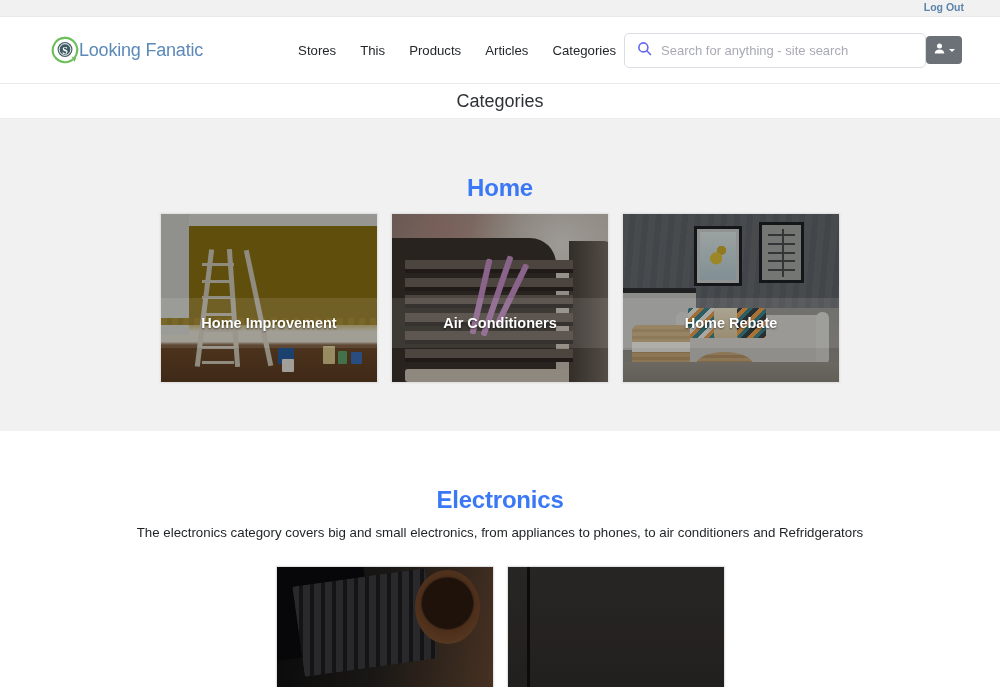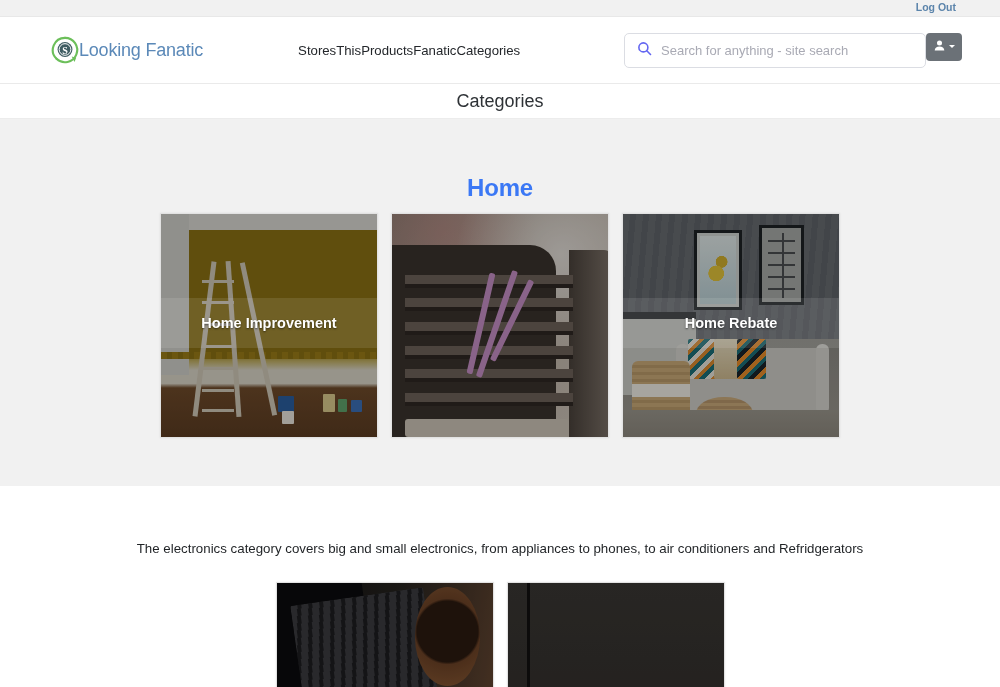--- a/index.html
+++ b/index.html
@@ -26,21 +26,21 @@
   .announce-text {
     font-size: 11.5px;
     color: #31363b;
     letter-spacing: 0.1px;
     white-space: nowrap;
   }
   .announce-text .b { font-weight: 700; }
   .announce-text .n { font-weight: 400; }
   .logout-link {
     position: absolute;
-    right: 44px;
+    right: 36px;
     top: 1px;
     font-size: 10.5px;
     font-weight: 700;
     color: #5b84ab;
     text-decoration: none;
     cursor: pointer;
   }
 
   
   .site-header {
@@ -66,35 +66,36 @@
     color: #5b89b8;
     letter-spacing: -0.2px;
     font-weight: 400;
     position: relative;
     left: -3px;
   }
 
   .main-nav {
     display: flex;
     align-items: center;
+    gap: 24px;
     margin-left: 92px;
   }
   .nav-link {
     font-size: 13.2px;
     color: #24272b;
     text-decoration: none;
     font-weight: 400;
     white-space: nowrap;
     cursor: pointer;
   }
 
   .header-right {
     margin-left: auto;
     display: flex;
-    align-items: flex-start;
+    align-items: center;
   }
 
   .search-box {
     width: 302px;
     height: 35px;
     border: 1px solid #dbdde3;
     border-radius: 5px;
     background: #fff;
     display: flex;
     align-items: center;
@@ -171,21 +172,21 @@
   .card-row {
     display: flex;
     justify-content: center;
     gap: 13px;
     padding-bottom: 48px;
   }
 
   .cat-card {
     position: relative;
     width: 218px;
-    height: 225px;
+    height: 170px;
     overflow: hidden;
     border: 1px solid #e2e2e2;
     background: #333;
     cursor: pointer;
     flex: 0 0 auto;
     box-shadow: 0 0 2px rgba(0,0,0,0.08);
   }
   .cat-card .art { position: absolute; inset: 0; }
   .cat-card .shade {
     position: absolute; inset: 0;
@@ -315,21 +316,21 @@
         <text x="17" y="21.2" font-size="11.5" font-family="Liberation Serif, serif" font-weight="bold" fill="#ffffff" text-anchor="middle">S</text>
       </svg>
     </span>
     <span class="logo-text">Looking Fanatic</span>
   </div>
 
   <nav class="main-nav">
     <a class="nav-link" href="#">Stores</a>
     <a class="nav-link" href="#">This</a>
     <a class="nav-link" href="#">Products</a>
-    <a class="nav-link" href="#">Fanatic</a>
+    <a class="nav-link" href="#">Articles</a>
     <a class="nav-link" href="#">Categories</a>
   </nav>
 
   <div class="header-right">
     <div class="search-box">
       <span>
         <svg width="15" height="15" viewBox="0 0 16 16" aria-hidden="true">
           <circle cx="6.8" cy="6.8" r="4.8" fill="none" stroke="#6366f1" stroke-width="1.7"></circle>
           <line x1="10.4" y1="10.4" x2="14.4" y2="14.4" stroke="#6366f1" stroke-width="1.7" stroke-linecap="round"></line>
         </svg>
@@ -399,20 +400,23 @@
             <div class="slat" style="top:50%"></div>
           <div class="slat" style="top:66%"></div>
             <div class="slat" style="top:82%"></div>
         </div>
         <div class="ribbon" style="left:40%; top:26%; height:46%; transform:rotate(13deg);"></div>
         <div class="ribbon" style="left:47%; top:24%; height:50%; transform:rotate(19deg);"></div>
         <div class="ribbon" style="left:54%; top:28%; height:40%; transform:rotate(26deg);"></div>
         <div class="base"></div>
       </div>
       <div class="shade"></div>
+      <div class="label-band">
+        <span class="label">Air Conditioners</span>
+      </div>
     </div>
 
     <div class="cat-card">
       <div class="art art-decor">
         <div class="wall"></div>
         <div class="frame f1">
             <div class="pic"></div>
           </div>
         <div class="frame f2">
           <div class="stem"></div>
@@ -441,20 +445,21 @@
       <div class="shade"></div>
       <div class="label-band">
         <span class="label">Home Rebate</span>
       </div>
     </div>
 
   </div>
 </section>
 
 <section class="category-section plain">
+  <h2 class="section-heading">Electronics</h2>
   <p class="section-desc">The electronics category covers big and small electronics, from appliances to phones, to air conditioners and Refridgerators</p>
 
   <div class="card-row bottom-row">
     <div class="cat-card">
       <div class="art art-laptop">
         <div class="screen"></div>
           <div class="keys"></div>
           <div class="cup"></div>
       </div>
       <div class="shade"></div>

